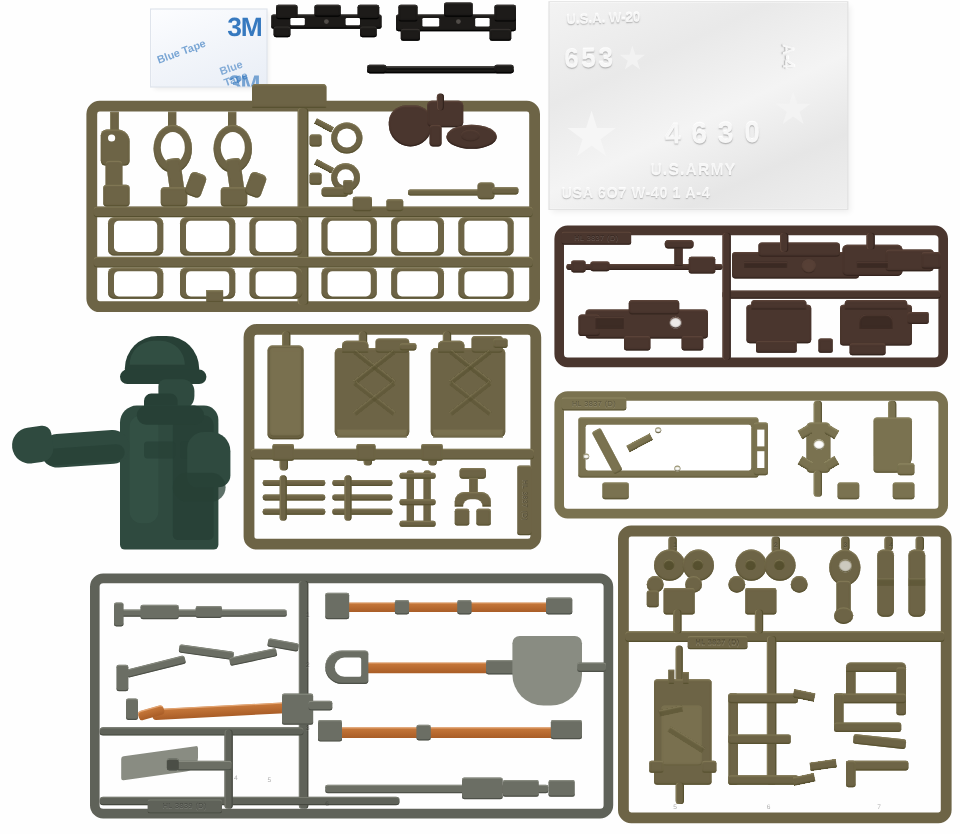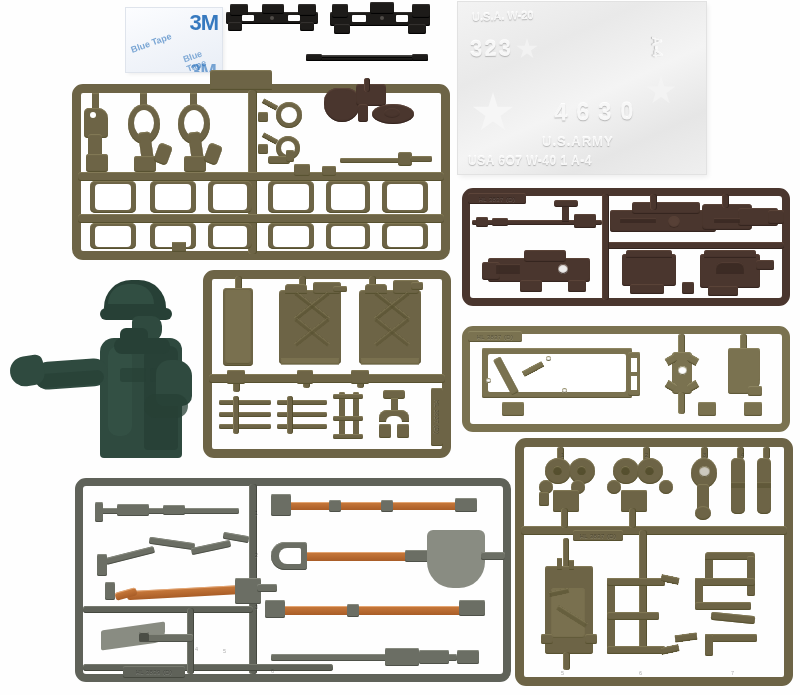--- a/index.html
+++ b/index.html
@@ -561,21 +561,21 @@
     <div class="figd" style="position:absolute;left:32px;top:96px;width:68px;height:14px;border-radius:8px;opacity:.7;transform:rotate(-4deg);"></div>
 
     <div class="fig" style="left:6px;top:80px;width:34px;height:30px;border-radius:16px 8px 12px 16px;transform:rotate(-8deg);"></div>
 
     <div class="fig" style="left:152px;top:84px;width:36px;height:46px;border-radius:14px 16px 10px 8px;"></div>
     <div class="figd" style="position:absolute;left:140px;top:118px;width:44px;height:24px;border-radius:12px;opacity:.75;"></div>
   </div>
 
   <div id="decal-sheet">
     <div class="mark" style="left:14px;top:8px;font-size:11px;transform:rotate(-2deg);">U.S.A. W-20</div>
-    <div class="mark" style="left:12px;top:34px;font-size:22px;transform:rotate(-1deg);letter-spacing:-2px;">3 2 3</div>
+    <div class="mark" style="left:12px;top:34px;font-size:22px;transform:rotate(-1deg);letter-spacing:-2px;">6 5 3</div>
     <div class="mark" style="left:206px;top:34px;font-size:13px;transform:rotate(88deg);transform-origin:left top;">A-4</div>
     <div class="mark" style="left:96px;top:96px;font-size:24px;transform:rotate(-1deg);letter-spacing:1px;">4 6 3 0</div>
     <div class="mark" style="left:84px;top:132px;font-size:13px;letter-spacing:1px;">U.S.ARMY</div>
     <div class="mark" style="left:10px;top:152px;font-size:12px;letter-spacing:.5px;">USA 6O7 W-40  1 A-4</div>
 
     <div style="position:absolute;left:14px;top:90px;width:42px;height:42px;
                 background:#f6f6f6;
                 clip-path:polygon(50% 0%,61% 35%,98% 35%,68% 57%,79% 91%,50% 70%,21% 91%,32% 57%,2% 35%,39% 35%);
                 filter:drop-shadow(0 1px 1px rgba(168,168,168,.8));"></div>
     <div style="position:absolute;left:188px;top:74px;width:30px;height:30px;opacity:.75;

